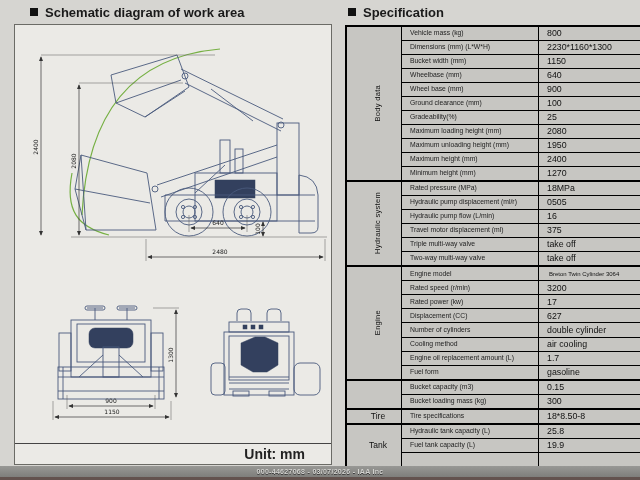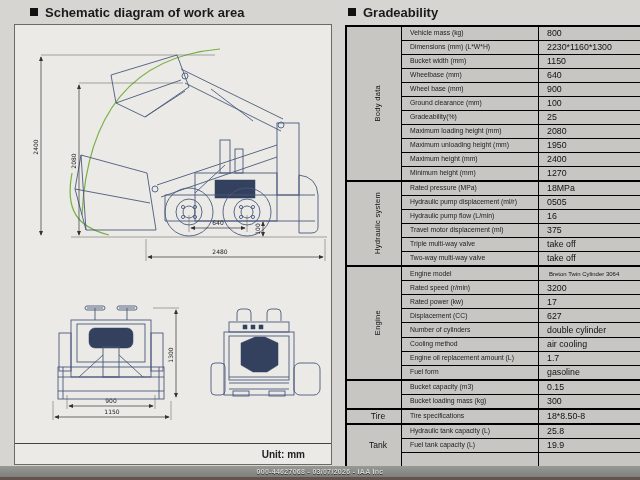--- a/index.html
+++ b/index.html
@@ -19,21 +19,21 @@
   
   .panel{
     position:absolute;left:14px;top:24px;width:318px;height:441px;
     background:#ebeae6;border:1px solid #6b6b66;box-sizing:border-box;
   }
   .panel svg{position:absolute;left:0;top:0;}
   .unitbar{
     position:absolute;left:0;bottom:0;width:100%;height:21px;
     border-top:1px solid #444;box-sizing:border-box;
     display:flex;align-items:center;justify-content:flex-end;
-    font-weight:bold;font-size:10px;color:#222;padding-right:26px;
+    font-weight:bold;font-size:14px;color:#222;padding-right:26px;
   }
 
   
   table.spec{
     position:absolute;left:345px;top:25px;width:291px;height:443px;
     border-collapse:collapse;table-layout:fixed;
     border:2px solid #000;background:#c7c6c2;
   }
   table.spec td{
     border:1px solid #000;padding:0 0 0 8px;overflow:hidden;white-space:nowrap;
@@ -74,21 +74,21 @@
 
 <div class="screen">
 
   <div class="hdr hdr-left">
     <span class="sq"></span>
     <span>Schematic diagram of work area</span>
   </div>
 
   <div class="hdr hdr-right">
     <span class="sq"></span>
-    <span>Gradeability</span>
+    <span>Specification</span>
   </div>
 
   <div class="panel">
     <svg width="316" height="418" viewBox="0 0 316 418">
       <defs>
         <marker id="ae" markerWidth="7" markerHeight="6" refX="6" refY="3" orient="auto-start-reverse">
           <path d="M0,0 L7,3 L0,6 Z" fill="#333"></path>
         </marker>
       </defs>
 

